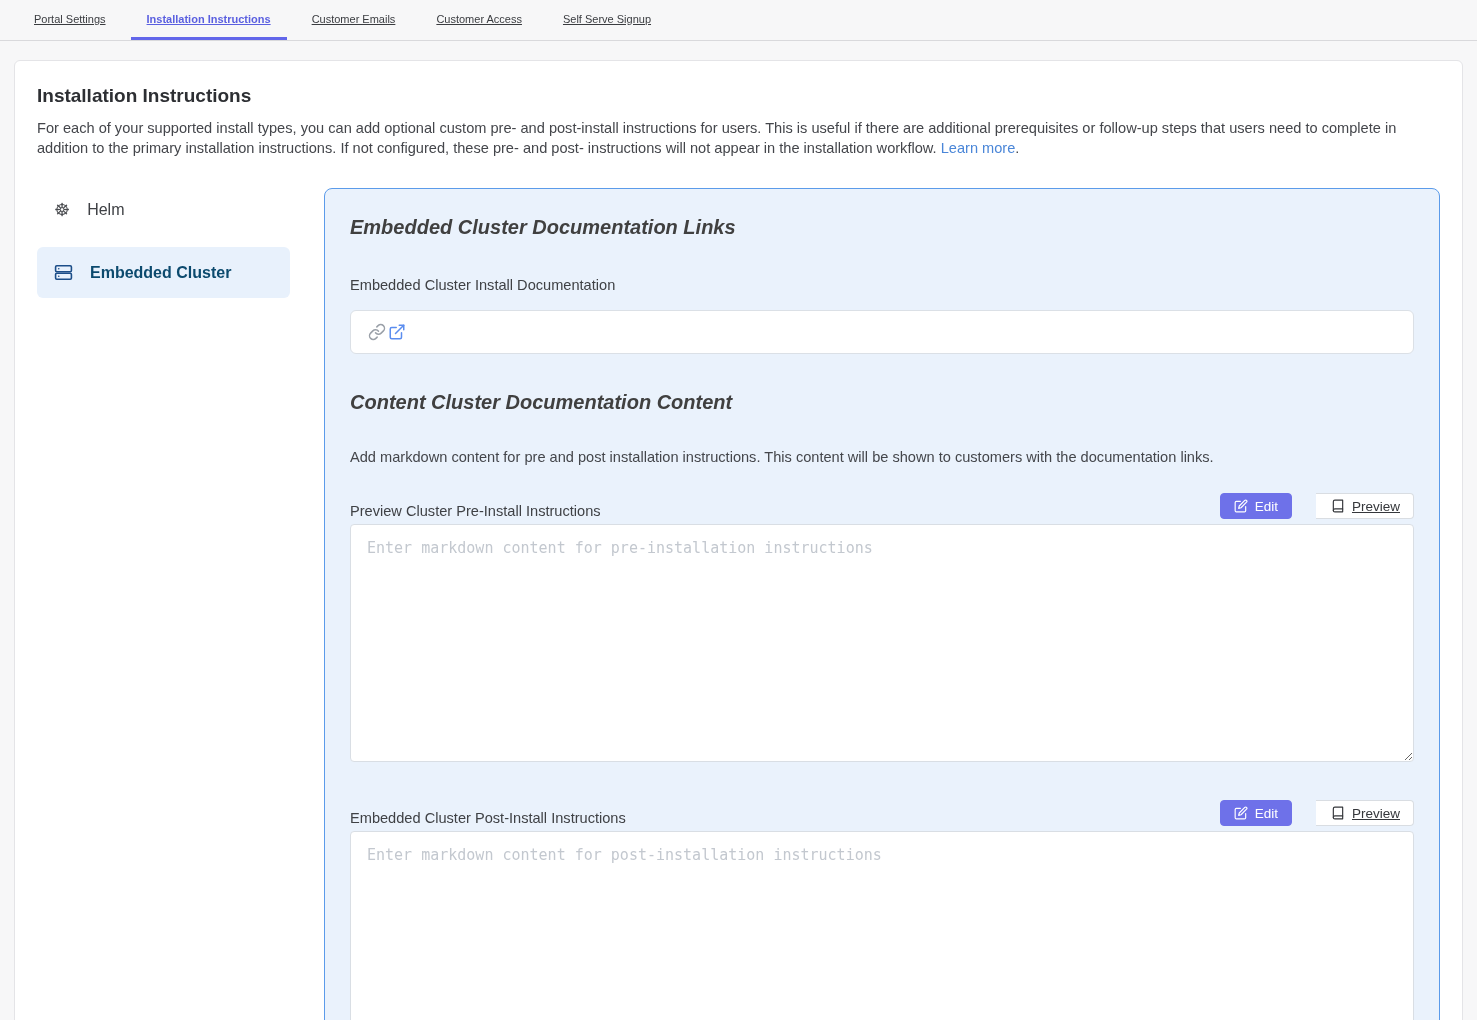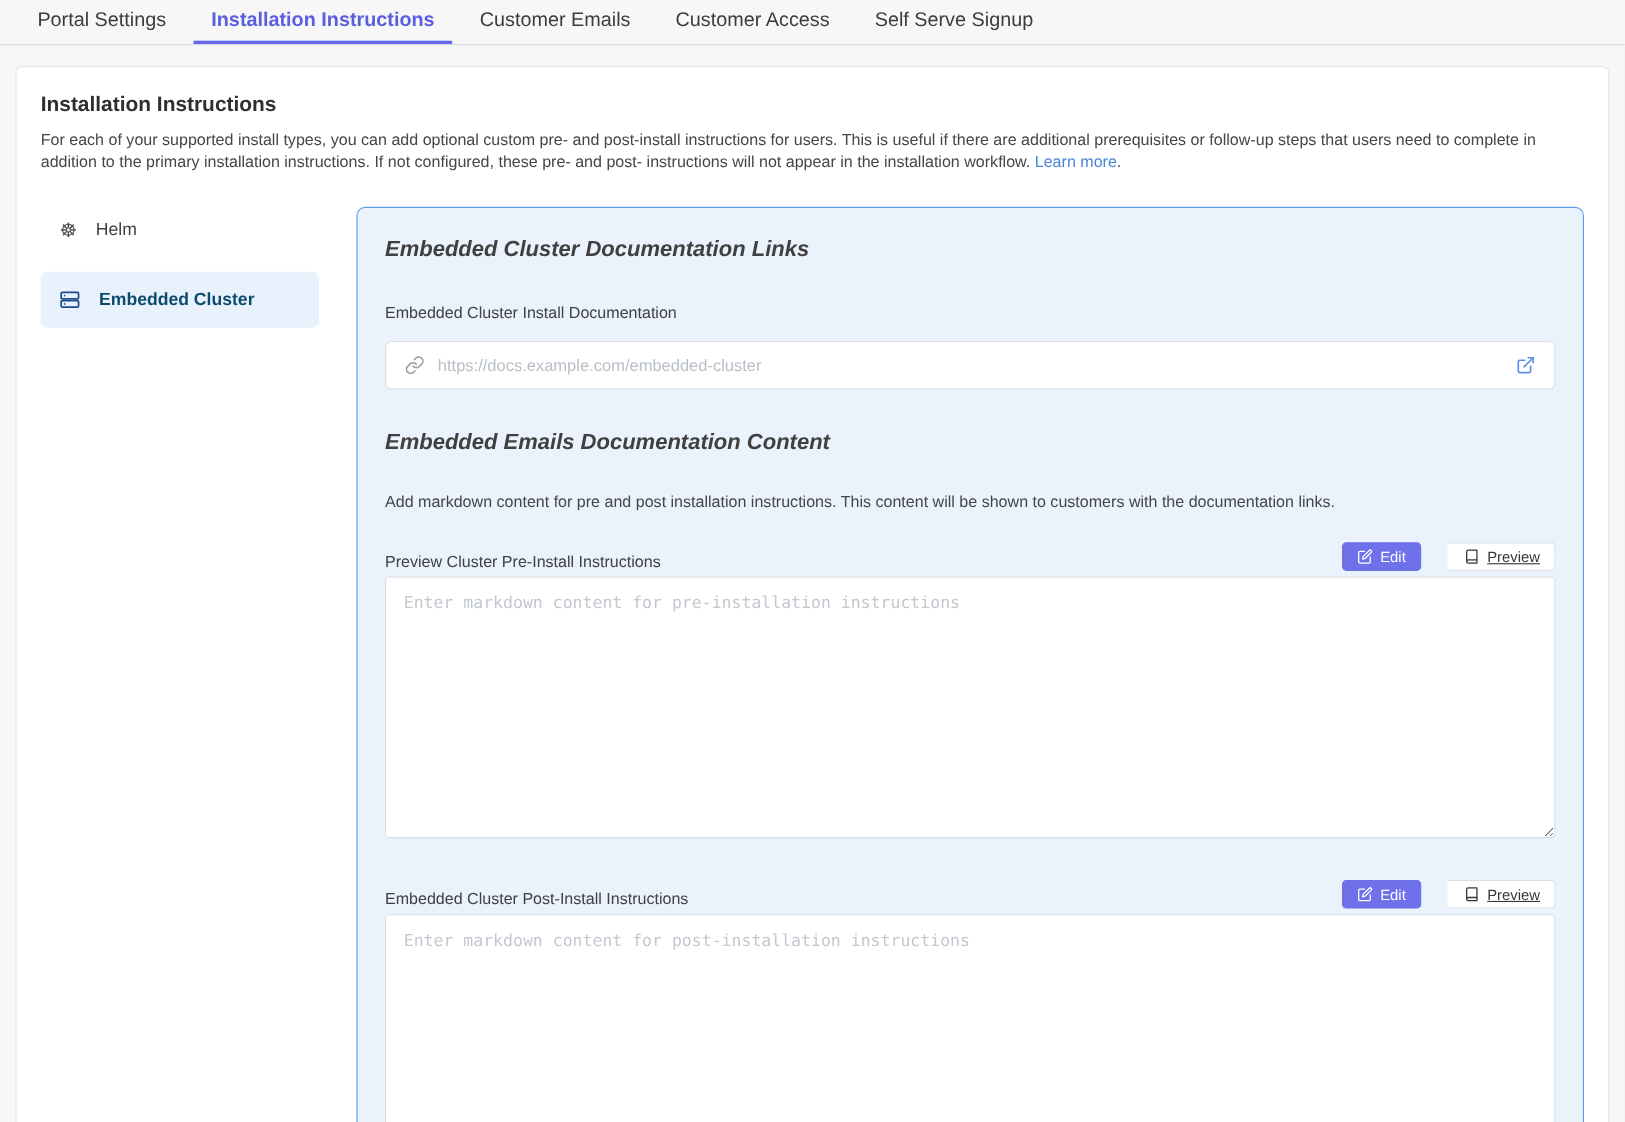--- a/index.html
+++ b/index.html
@@ -17,25 +17,26 @@
     height: 41px;
     padding-left: 18px;
     border-bottom: 1px solid #d9d9dc;
     background: #f7f7f8;
   }
   .tab {
     display: flex;
     align-items: center;
     padding: 0 16px;
     margin-right: 9px;
-    font-size: 18px;
+    font-size: 11px;
     color: #3a3c40;
     cursor: pointer;
     border-bottom: 3px solid transparent;
     white-space: nowrap;
+    text-decoration: underline;
   }
   .tab.active {
     color: #5a5fe0;
     font-weight: bold;
     border-bottom: 3px solid #6266ea;
   }
 
   
   .card {
     margin: 19px 14px 0 14px;
@@ -263,33 +264,32 @@
 
       <div class="field-label links-label">Embedded Cluster Install Documentation</div>
 
       <div class="url-field">
         <span class="link-ic">
           <svg width="18" height="18" viewBox="0 0 24 24" fill="none" stroke="#9aa0a8" stroke-width="2" stroke-linecap="round" stroke-linejoin="round">
             <path d="M10 13a5 5 0 0 0 7.54.54l3-3a5 5 0 0 0-7.07-7.07l-1.72 1.71"></path>
             <path d="M14 11a5 5 0 0 0-7.54-.54l-3 3a5 5 0 0 0 7.07 7.07l1.71-1.71"></path>
           </svg>
         </span>
-        <input class="url-input" type="text" placeholder="https://docs.example.com/embedded-cluster" style="">
         <button class="ext-btn">
           <span style="display:flex">
             <svg width="18" height="18" viewBox="0 0 24 24" fill="none" stroke="#5b8def" stroke-width="2" stroke-linecap="round" stroke-linejoin="round">
               <path d="M18 13v6a2 2 0 0 1-2 2H5a2 2 0 0 1-2-2V8a2 2 0 0 1 2-2h6"></path>
               <polyline points="15 3 21 3 21 9"></polyline>
               <line x1="10" y1="14" x2="21" y2="3"></line>
             </svg>
           </span>
         </button>
       </div>
 
-      <div class="panel-heading content-heading">Embedded Emails Documentation Content</div>
+      <div class="panel-heading content-heading">Content Cluster Documentation Content</div>
 
       <div class="content-desc">Add markdown content for pre and post installation instructions. This content will be shown to customers with the documentation links.</div>
 
       <div class="md-label-row">
         <div class="field-label">Preview Cluster Pre-Install Instructions</div>
         <div class="btn-group">
           <button class="btn btn-edit">
             <span style="display:flex">
               <svg width="14" height="14" viewBox="0 0 24 24" fill="none" stroke="#ffffff" stroke-width="2" stroke-linecap="round" stroke-linejoin="round">
                 <path d="M11 4H4a2 2 0 0 0-2 2v14a2 2 0 0 0 2 2h14a2 2 0 0 0 2-2v-7"></path>

